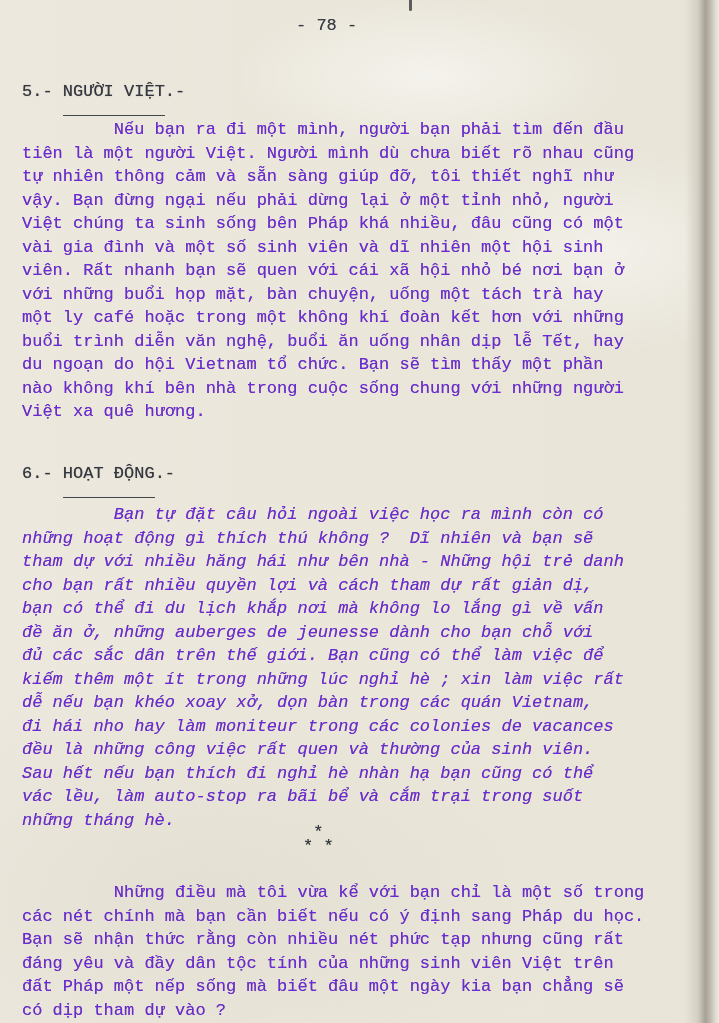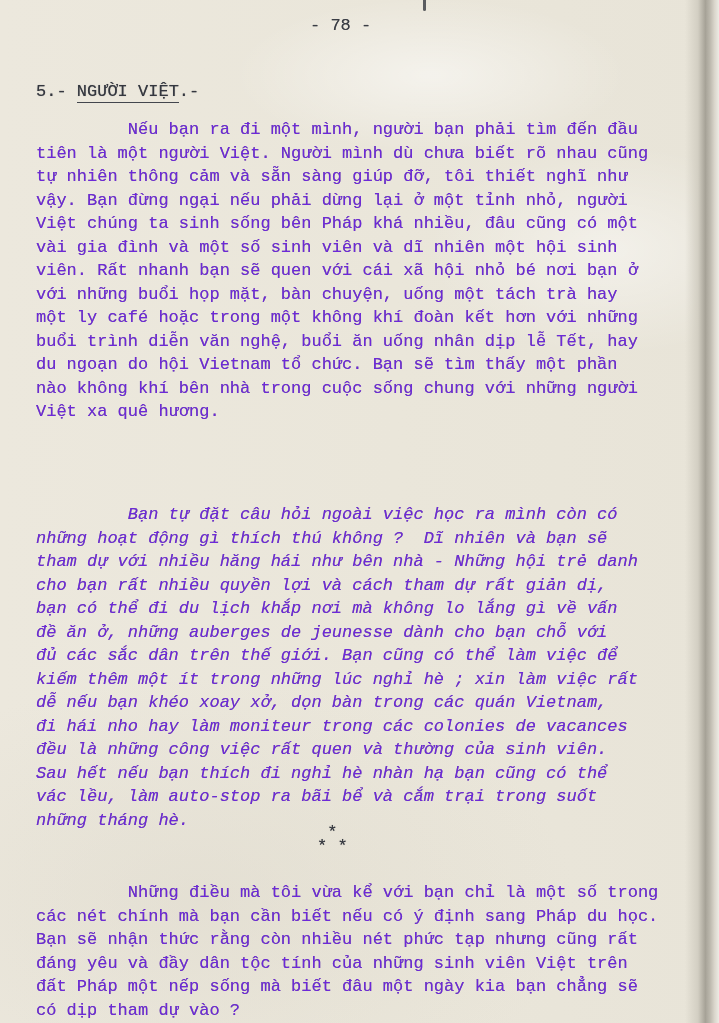--- a/index.html
+++ b/index.html
@@ -8,38 +8,38 @@
     position: relative;
     overflow: hidden;
     background:
       radial-gradient(ellipse 280px 110px at 430px 75px, rgba(255,255,255,0.50), rgba(255,255,255,0) 70%),
       radial-gradient(ellipse 260px 150px at 610px 250px, rgba(255,255,255,0.45), rgba(255,255,255,0) 70%),
       radial-gradient(ellipse 500px 300px at 200px 900px, rgba(215,210,196,0.35), rgba(215,210,196,0) 75%),
       linear-gradient(90deg, #ece8dd 0%, #eae6da 55%, #e8e4d8 100%);
     font-family: "Liberation Mono", "DejaVu Sans Mono", monospace;
     color: #3f424a;
   }
-  .page { position: absolute; inset: 0; margin-left: 14px; }
+  .page { position: absolute; inset: 0; }
   .pagenum {
     position: absolute; left: 296px; top: 16px;
     font-size: 17px; line-height: 20px; white-space: pre;
     color: #3a3d45; text-shadow: 0 0 0.6px rgba(58,61,69,0.65);
   }
   .tick {
     position: absolute; left: 409px; top: 0; width: 3px; height: 11px;
     background: #5a5c60; border-radius: 0 0 2px 2px;
   }
   .heading {
     position: absolute; left: 22px;
     font-size: 17px; line-height: 23px; white-space: pre;
     color: #34373f; text-shadow: 0 0 0.7px rgba(52,55,63,0.7);
   }
   .heading .underlined {
     border-bottom: 1.8px solid #43464d;
-    padding-bottom: 1px;
+    padding-bottom: 14px;
   }
   .h5 { top: 80px; }
   .h6 { top: 462px; }
   pre.para {
     margin: 0; position: absolute; left: 22px;
     font-family: inherit;
     font-size: 17px; line-height: 23.5px;
     color: #6d28d9; text-shadow: 0 0 0.6px rgba(63,66,74,0.6);
   }
   .p5 { top: 118px; }
@@ -80,20 +80,21 @@
 Việt chúng ta sinh sống bên Pháp khá nhiều, đâu cũng có một
 vài gia đình và một số sinh viên và dĩ nhiên một hội sinh
 viên. Rất nhanh bạn sẽ quen với cái xã hội nhỏ bé nơi bạn ở
 với những buổi họp mặt, bàn chuyện, uống một tách trà hay
 một ly café hoặc trong một không khí đoàn kết hơn với những
 buổi trình diễn văn nghệ, buổi ăn uống nhân dịp lễ Tết, hay
 du ngoạn do hội Vietnam tổ chức. Bạn sẽ tìm thấy một phần
 nào không khí bên nhà trong cuộc sống chung với những người
 Việt xa quê hương.</pre>
 
+  <div class="heading h6"><span>6.- </span><span class="underlined">HOẠT ĐỘNG</span><span>.-</span></div>
 
   <pre class="para p6">         Bạn tự đặt câu hỏi ngoài việc học ra mình còn có
 những hoạt động gì thích thú không ?  Dĩ nhiên và bạn sẽ
 tham dự với nhiều hăng hái như bên nhà - Những hội trẻ danh
 cho bạn rất nhiều quyền lợi và cách tham dự rất giản dị,
 bạn có thể đi du lịch khắp nơi mà không lo lắng gì về vấn
 đề ăn ở, những auberges de jeunesse dành cho bạn chỗ với
 đủ các sắc dân trên thế giới. Bạn cũng có thể làm việc để
 kiếm thêm một ít trong những lúc nghỉ hè ; xin làm việc rất
 dễ nếu bạn khéo xoay xở, dọn bàn trong các quán Vietnam,

